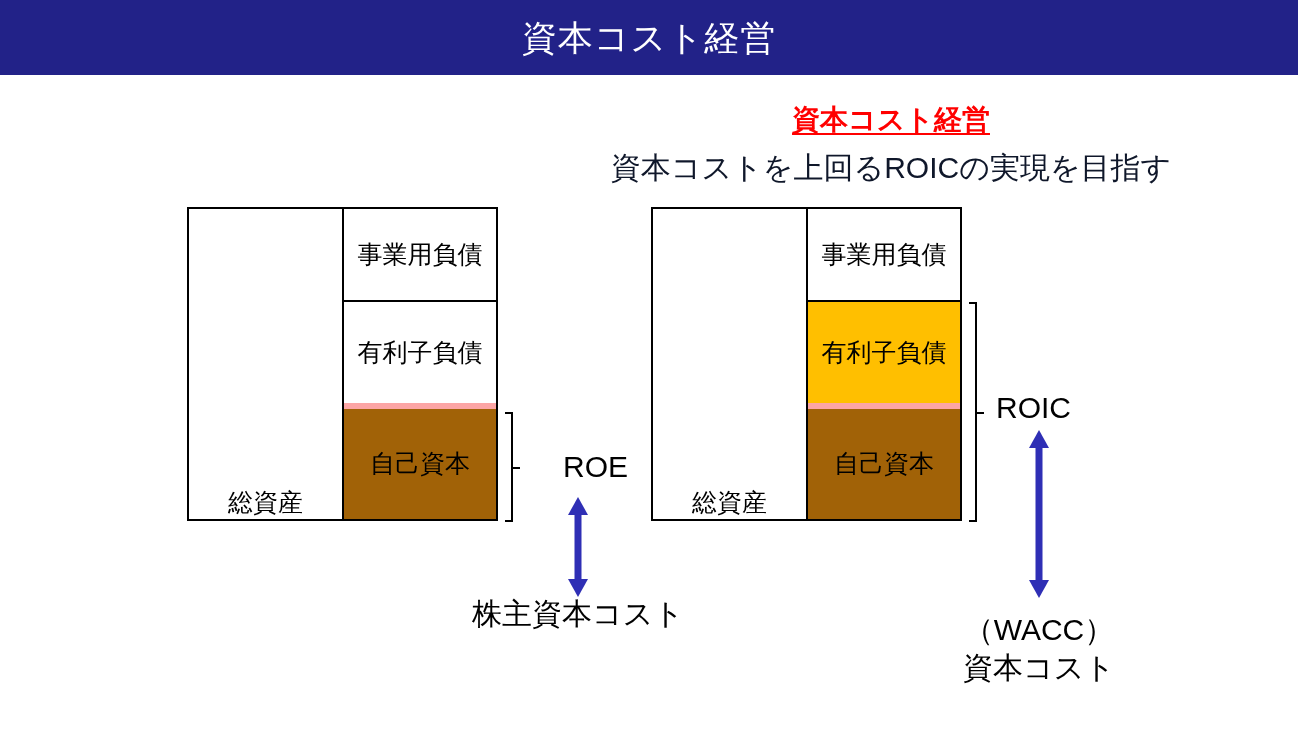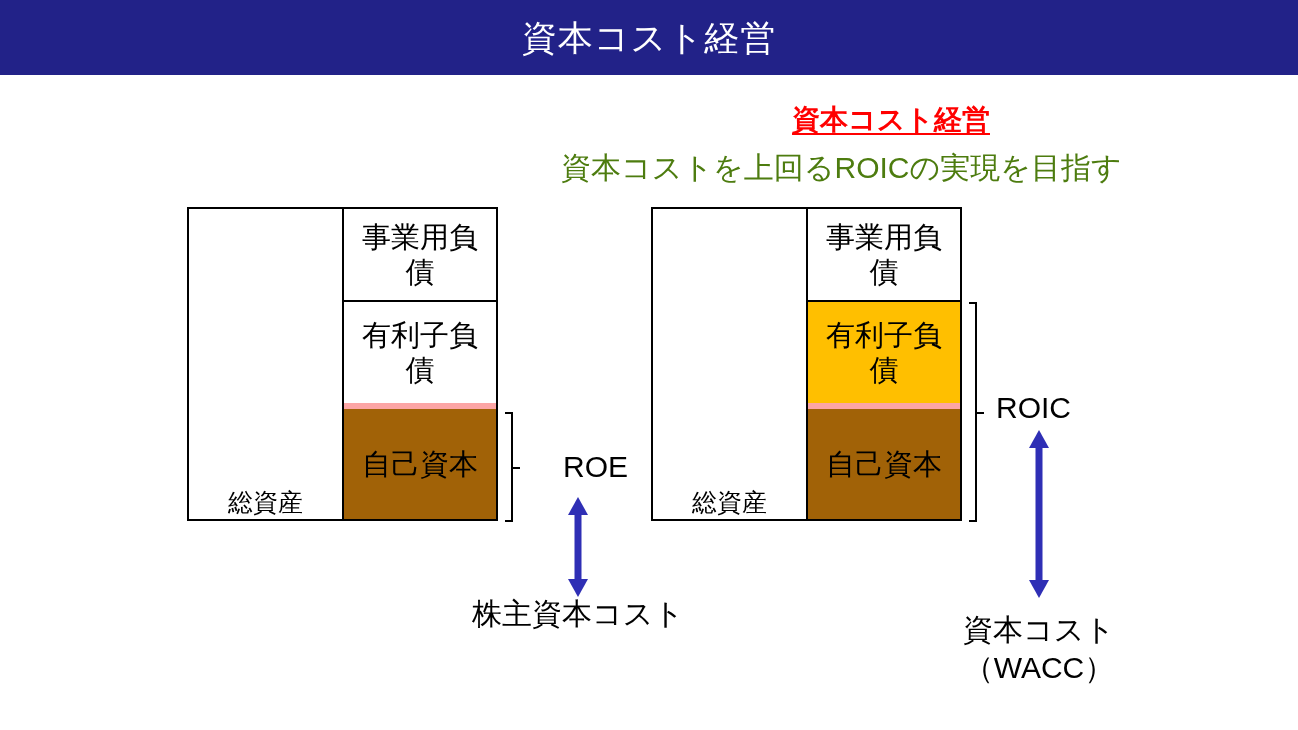--- a/index.html
+++ b/index.html
@@ -48,23 +48,23 @@
     text-decoration: underline;
     text-underline-offset: 4px;
     line-height: 1.15;
     white-space: nowrap;
   }
   #sub-heading {
     position: absolute;
     left: 561px;
     top: 150px;
     width: 660px;
-    text-align: left;
+    text-align: center;
     font-size: 30px;
-    color: #4d7c0f;
+    color: #0f172a;
     line-height: 1.2;
     white-space: nowrap;
   }
 
   
   .bs-table {
     position: absolute;
     top: 207px;
     height: 314px;
     border: 2px solid #000000;
@@ -89,21 +89,21 @@
     display: flex;
     flex-direction: column;
     box-sizing: border-box;
   }
   .bs-cell {
     box-sizing: border-box;
     display: flex;
     align-items: center;
     justify-content: center;
     text-align: center;
-    font-size: 29px;
+    font-size: 25px;
     line-height: 1.18;
     padding: 16px 4px;
     background: #ffffff;
   }
   .bs-cell.op-liab      { height: 93px;  border-bottom: 2px solid #000000; }
   .bs-cell.int-liab     { height: 107px; border-bottom: 6px solid #fca5a5; }
   .bs-cell.equity       { flex: 1; }
   .fill-yellow { background: #a16207; }
   .fill-orange { background: #ffbf00; }
 
@@ -247,15 +247,15 @@
 
 <div class="dbl-arrow" id="arrow-right">
   <svg width="26" height="168" viewBox="0 0 26 168">
     <line x1="13" y1="12" x2="13" y2="156" stroke="#2f2fb5" stroke-width="7"></line>
     <polygon points="13,0 23,18 3,18" fill="#2f2fb5"></polygon>
     <polygon points="13,168 23,150 3,150" fill="#2f2fb5"></polygon>
   </svg>
 </div>
 
 <div class="caption" id="caption-right">
+  <div>（WACC）</div>
   <div>資本コスト</div>
-  <div>（WACC）</div>
 </div>
 
 </body></html>

